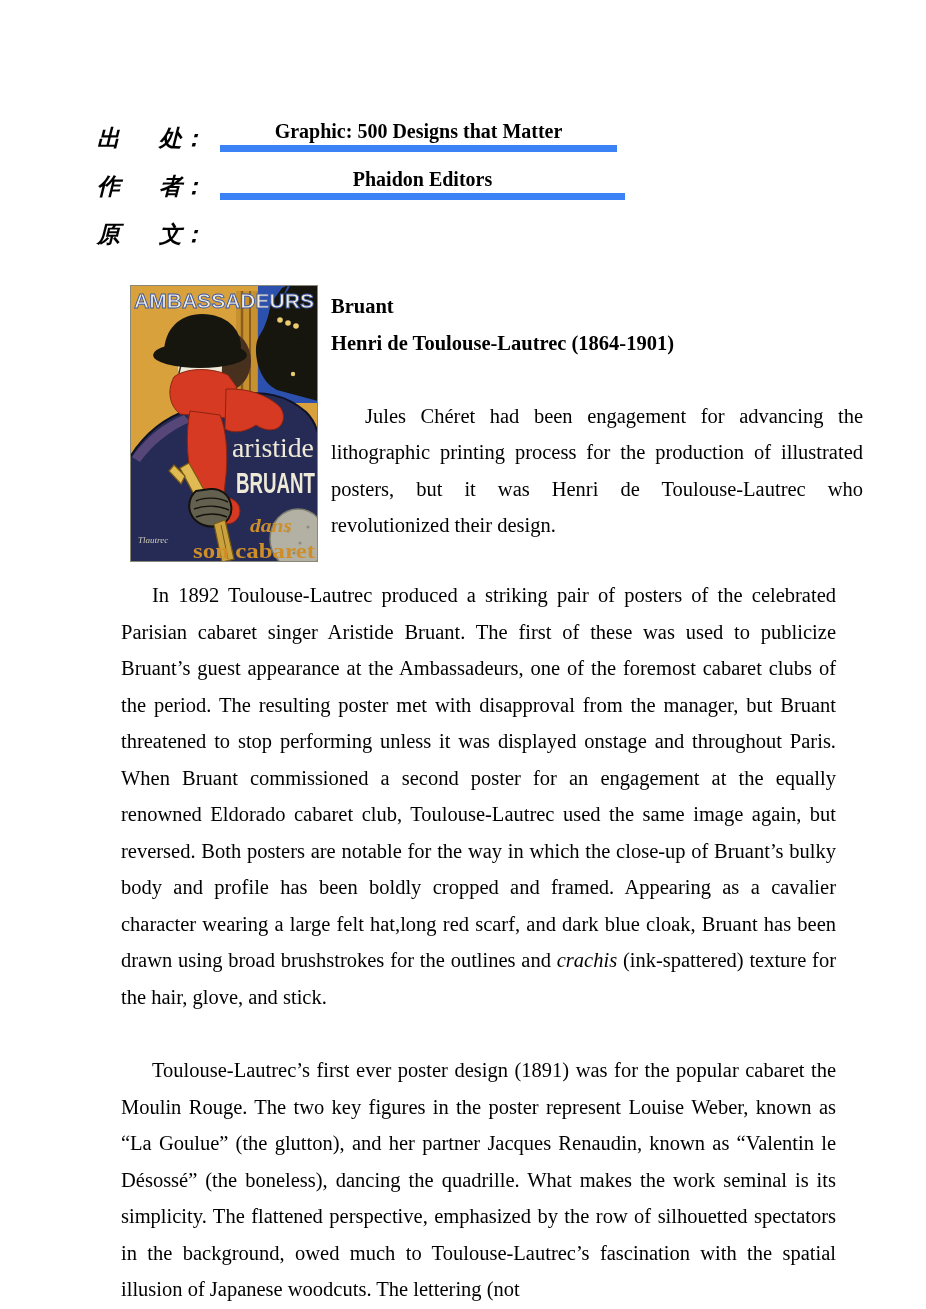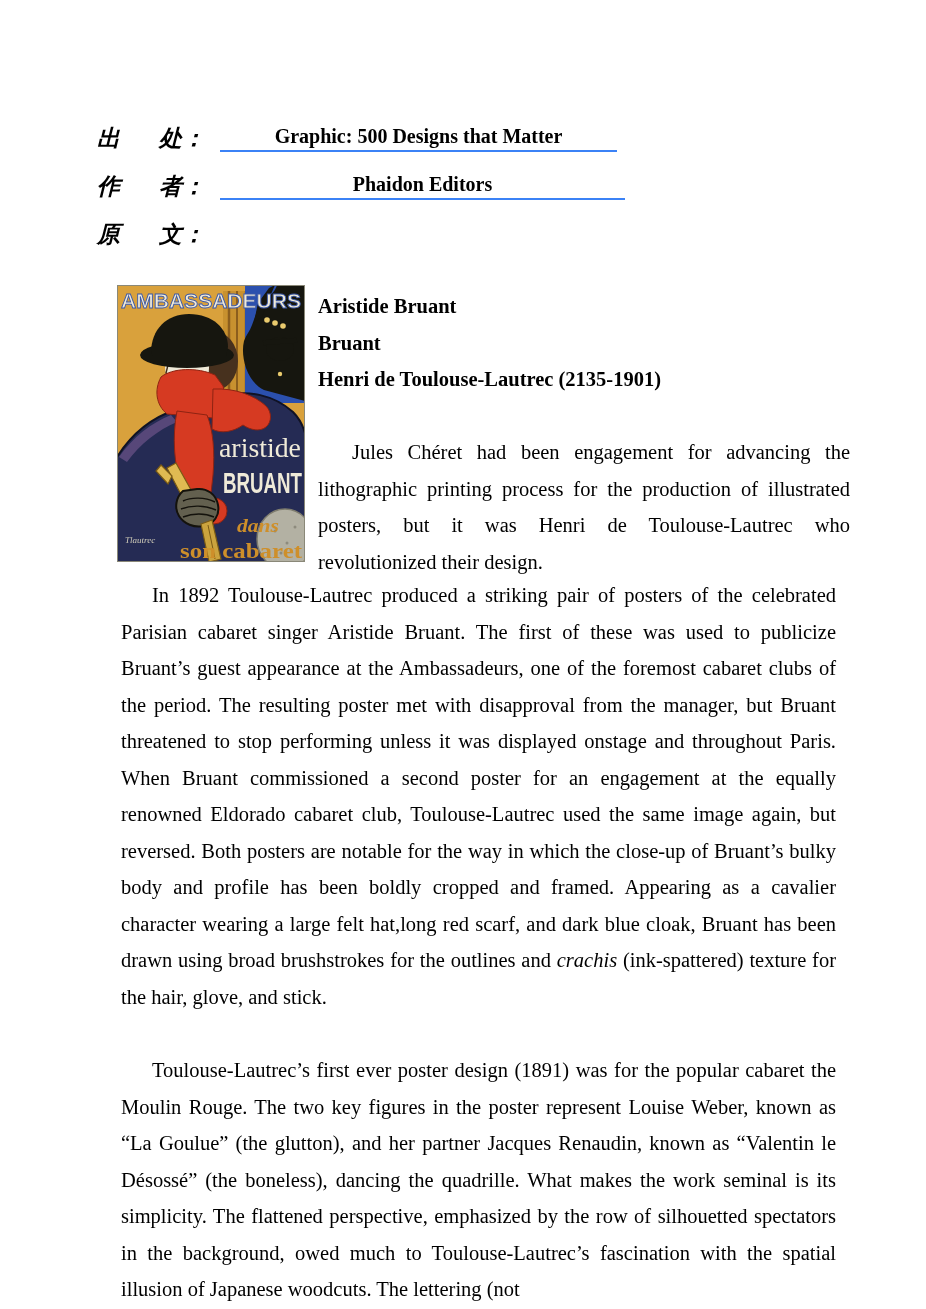--- a/index.html
+++ b/index.html
@@ -14,28 +14,28 @@
   }
   
   .header { position:absolute; top:124px; left:97px; width:739px; }
   .hrow { display:flex; align-items:flex-end; margin-bottom:20px; height:28px; }
   .cn-label {
     width:108px; display:flex; justify-content:space-between;
     font-size:23px; font-style:italic; font-weight:bold;
     font-family:"Liberation Serif", serif; line-height:26px;
   }
   .field {
-    margin-left:15px; border-bottom:2px solid #3b82f6;
+    margin-left:15px; border-bottom:7px solid #3b82f6;
     text-align:center; font-weight:bold; font-size:20px;
     line-height:26px; padding-bottom:1px;
   }
   .field-1 { width:397px; }
   .field-2 { width:405px; }
   
-  .figure-row { position:absolute; top:285px; left:89px; display:flex;padding-left:28px; }
+  .figure-row { position:absolute; top:285px; left:102px; display:flex;padding-left:28px; }
   .poster-box { width:188px; height:277px; flex:0 0 auto; }
   .poster-box svg { display:block; }
   .fig-text { margin-left:13px; width:532px; padding-top:3px; }
   .fig-heading { font-weight:bold; font-size:20.5px; line-height:36.5px; }
   .intro-para {
     margin-top:36.5px; font-size:20.5px; line-height:36.5px;
     text-align:justify; text-indent:34px;
   }
   
   .main-text { position:absolute; top:577px; left:97px; width:739px; }
@@ -160,23 +160,22 @@
         <text x="106" y="208" font-family="Liberation Sans, sans-serif" font-weight="bold" font-size="29" textLength="79" lengthAdjust="spacingAndGlyphs" fill="#EFEAD8">BRUANT</text>
         <text x="120" y="247" font-family="Liberation Serif, serif" font-style="italic" font-weight="bold" font-size="18" textLength="42" lengthAdjust="spacingAndGlyphs" fill="#CE8F2A">dans</text>
         <text x="63" y="273" font-family="Liberation Serif, serif" font-weight="bold" font-size="22" textLength="122" lengthAdjust="spacingAndGlyphs" fill="#CE8F2A">son cabaret</text>
         <text x="8" y="258" font-family="Liberation Serif, serif" font-style="italic" font-size="9" fill="#CFCBB8">Tlautrec</text>
 
         <rect x="0.5" y="0.5" width="187" height="276" fill="none" stroke="#8A8878" stroke-width="1"></rect>
       </svg>
     </div>
 
     <div class="fig-text">
-      <div class="fig-heading">Aristide Bruant</div>
       <div class="fig-heading">Bruant</div>
-      <div class="fig-heading">Henri de Toulouse-Lautrec (2135-1901)</div>
+      <div class="fig-heading">Henri de Toulouse-Lautrec (1864-1901)</div>
       <p class="intro-para">Jules Chéret had been engagement for advancing the lithographic printing process for the production of illustrated posters, but it was Henri de Toulouse-Lautrec who revolutionized their design.</p>
     </div>
   </div>
 
   <div class="main-text">
     <p><span>In 1892 Toulouse-Lautrec produced a striking pair of posters of the celebrated Parisian cabaret singer Aristide Bruant. The first of these was used to publicize Bruant’s guest appearance at the Ambassadeurs, one of the foremost cabaret clubs of the period. The resulting poster met with disapproval from the manager, but Bruant threatened to stop performing unless it was displayed onstage and throughout Paris. When Bruant commissioned a second poster for an engagement at the equally renowned Eldorado cabaret club, Toulouse-Lautrec used the same image again, but reversed. Both posters are notable for the way in which the close-up of Bruant’s bulky body and profile has been boldly cropped and framed. Appearing as a cavalier character wearing a large felt hat,long red scarf, and dark blue cloak, Bruant has been drawn using broad brushstrokes for the outlines and </span><span class="it">crachis</span><span> (ink-spattered) texture for the hair, glove, and stick.</span></p>
     <p>Toulouse-Lautrec’s first ever poster design (1891) was for the popular cabaret the Moulin Rouge. The two key figures in the poster represent Louise Weber, known as “La Goulue” (the glutton), and her partner Jacques Renaudin, known as “Valentin le Désossé” (the boneless), dancing the quadrille. What makes the work seminal is its simplicity. The flattened perspective, emphasized by the row of silhouetted spectators in the background, owed much to Toulouse-Lautrec’s fascination with the spatial illusion of Japanese woodcuts. The lettering (not</p>
   </div>
 
 </div>

